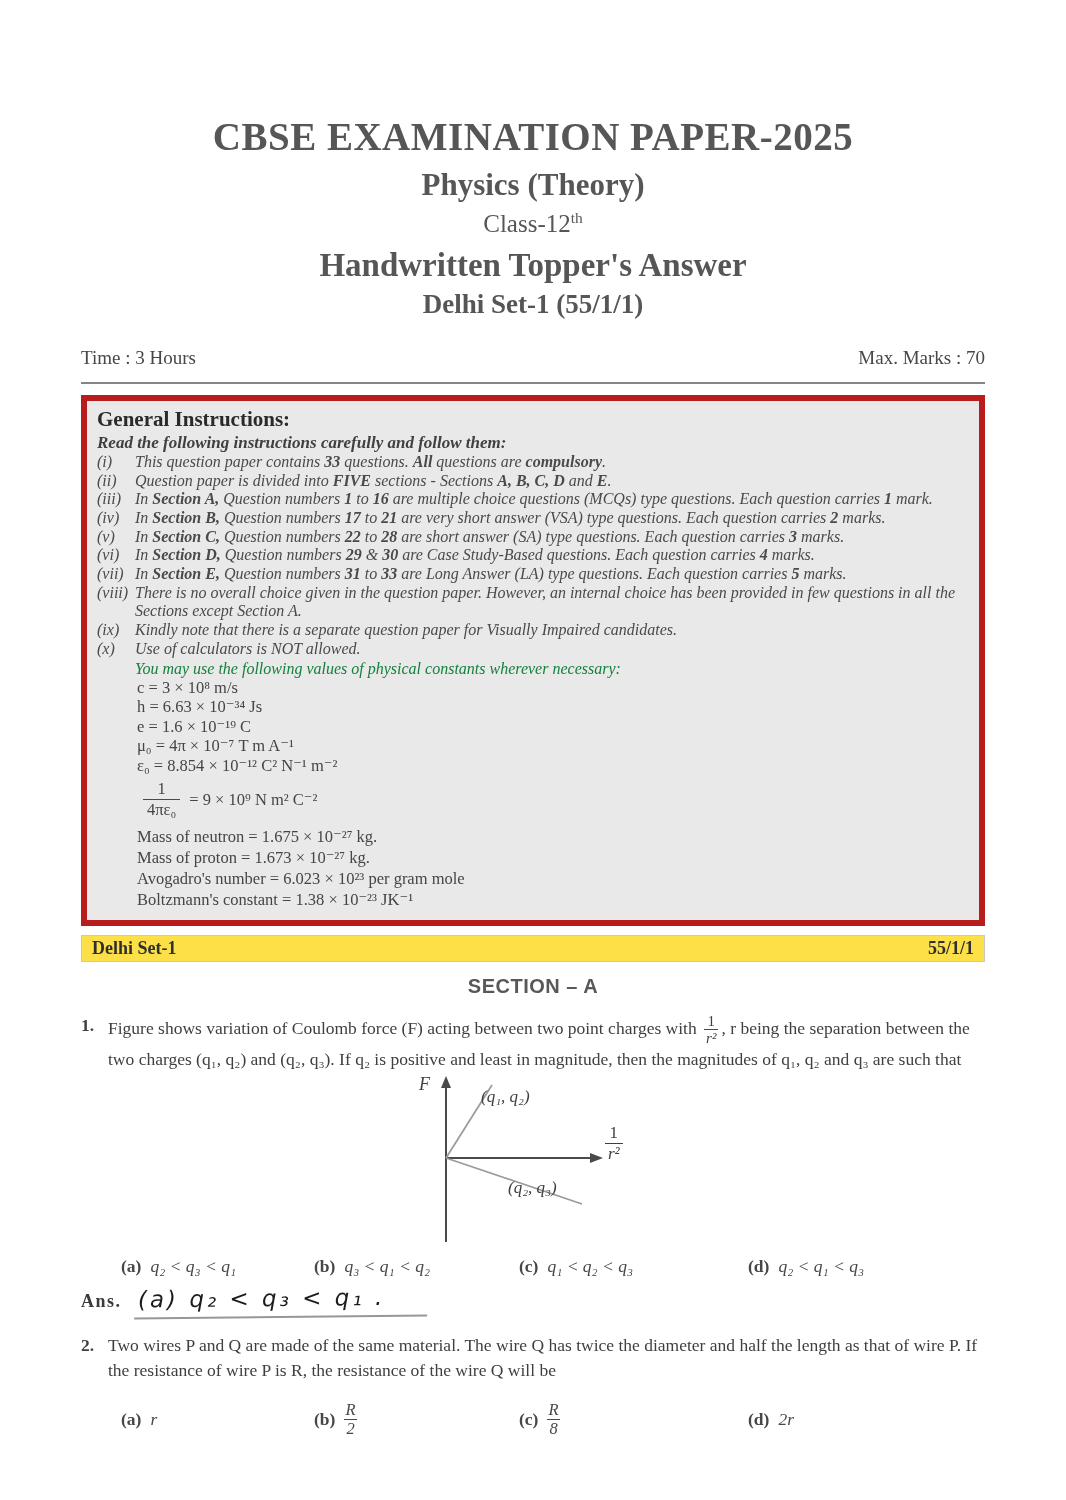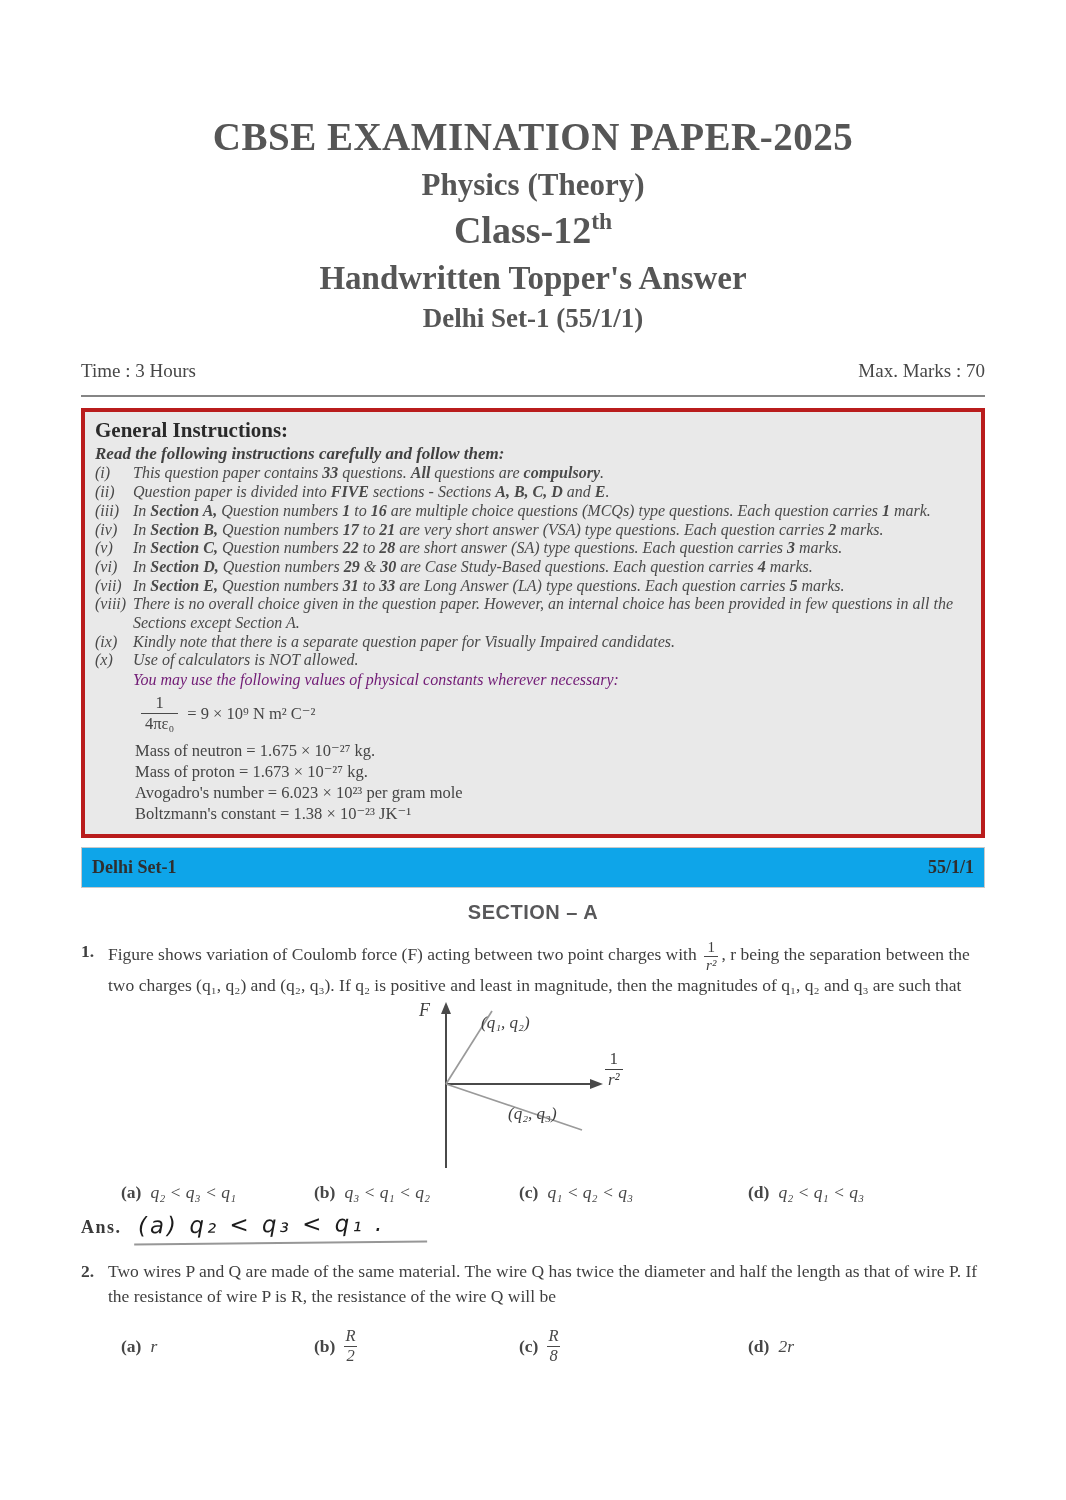--- a/index.html
+++ b/index.html
@@ -5,44 +5,44 @@
   html,body{margin:0;padding:0;background:#ffffff;}
   .page{
     width:1066px;height:1500px;position:relative;overflow:hidden;background:#fff;
     font-family:"Liberation Serif","DejaVu Serif","DejaVu Sans",serif;
     color:#3f3f3f;
   }
   
   .header{padding-top:116px;text-align:center;color:#565656;}
   .t1{font-size:39px;font-weight:bold;line-height:1.1;margin-bottom:9px;letter-spacing:0.5px;}
   .t2{font-size:31px;font-weight:bold;line-height:1.1;margin-bottom:7px;}
-  .t3{font-size:38px;font-weight:bold;line-height:1.1;margin-bottom:9px;}
+  .t3{font-size:25px;font-weight:normal;line-height:1.1;margin-bottom:9px;}
   .t3 sup{font-size:0.62em;}
   .t4{font-size:33px;font-weight:bold;line-height:1.1;margin-bottom:7px;}
   .t5{font-size:27px;font-weight:bold;line-height:1.1;text-align:center;}
   
   .meta-row{display:flex;justify-content:space-between;margin:27px 81px 0;font-size:19px;color:#474747;}
   .rule{margin:13px 81px 0;border-top:2px solid #858585;}
   
-  .gi-box{margin:11px 81px 0;background:#e9e9e9;border:4px solid #b91c1c;padding:6px 10px 10px 10px;}
+  .gi-box{margin:11px 81px 0;background:#e9e9e9;border:6px solid #b91c1c;padding:6px 10px 10px 10px;}
   .gi-title{font-size:21px;font-weight:bold;color:#2a2a2a;}
   .gi-sub{font-size:17px;font-weight:bold;font-style:italic;color:#404040;margin-top:1px;}
   .gi-item{display:flex;font-style:italic;font-size:16px;line-height:18.7px;color:#4a4a4a;}
   .gi-num{flex:none;width:38px;}
   .gi-text{flex:1;}
   .gi-text .bold{font-weight:bold;}
-  .gi-intro{font-style:italic;font-size:16px;line-height:19px;color:#701a75;padding-left:38px;}
+  .gi-intro{font-style:italic;font-size:16px;line-height:19px;color:#15803d;padding-left:38px;}
   .const-line{font-size:16.5px;line-height:19.5px;padding-left:40px;color:#454545;}
   #constants2 .const-line{line-height:21px;}
   .const-frac-line{display:flex;align-items:center;padding-left:46px;margin:5px 0 6px 0;color:#454545;}
   .bigfrac{display:inline-flex;flex-direction:column;align-items:center;font-size:16.5px;line-height:1.15;}
   .bigfrac .fd{border-top:1.5px solid #4a4a4a;padding:1px 4px 0 4px;}
   .const-rest{margin-left:9px;font-size:16.5px;}
   
-  .set-bar{margin:9px 81px 0;background:#0ea5e9;border:1px solid #c9c9c9;display:flex;justify-content:space-between;align-items:flex-start;padding:9px 10px;font-size:18px;font-weight:bold;color:#2f2f2f;}
+  .set-bar{margin:9px 81px 0;background:#fde047;border:1px solid #c9c9c9;display:flex;justify-content:space-between;align-items:flex-start;padding:2px 10px;font-size:18px;font-weight:bold;color:#2f2f2f;}
   
   .section-title{text-align:center;font-family:"Liberation Sans","DejaVu Sans",sans-serif;font-weight:bold;font-size:20px;color:#58585a;margin-top:13px;letter-spacing:0.5px;}
   
   .question{display:flex;margin:15px 81px 0;font-size:17.5px;line-height:25px;color:#3f3f3f;}
   .q-num{flex:none;width:27px;font-weight:bold;}
   .q-body{flex:1;}
   .italic{font-style:italic;}
   .ifrac{display:inline-flex;flex-direction:column;align-items:center;vertical-align:middle;font-size:15px;line-height:1.1;margin:0 3px;}
   .ifrac .fd{border-top:1px solid #4a4a4a;padding:0 2px;}
   
@@ -130,20 +130,27 @@
         <div class="gi-item">
           <span class="gi-num">(ix)</span>
           <span class="gi-text"><span>Kindly note that there is a separate question paper for Visually Impaired candidates.</span></span>
         </div>
         <div class="gi-item">
           <span class="gi-num">(x)</span>
           <span class="gi-text"><span>Use of calculators is NOT allowed.</span></span>
         </div>
       </div>
     <div class="gi-intro">You may use the following values of physical constants wherever necessary:</div>
+    <div id="constants1">
+        <div class="const-line">c = 3 × 10⁸ m/s</div>
+        <div class="const-line">h = 6.63 × 10⁻³⁴ Js</div>
+        <div class="const-line">e = 1.6 × 10⁻¹⁹ C</div>
+        <div class="const-line">μ₀ = 4π × 10⁻⁷ T m A⁻¹</div>
+        <div class="const-line">ε₀ = 8.854 × 10⁻¹² C² N⁻¹ m⁻²</div>
+      </div>
     <div class="const-frac-line">
       <span class="bigfrac">
         <span class="fn">1</span>
         <span class="fd">4πε₀</span>
       </span>
       <span class="const-rest">= 9 × 10⁹ N m² C⁻²</span>
     </div>
     <div id="constants2">
         <div class="const-line">Mass of neutron = 1.675 × 10⁻²⁷ kg.</div>
         <div class="const-line">Mass of proton = 1.673 × 10⁻²⁷ kg.</div>

